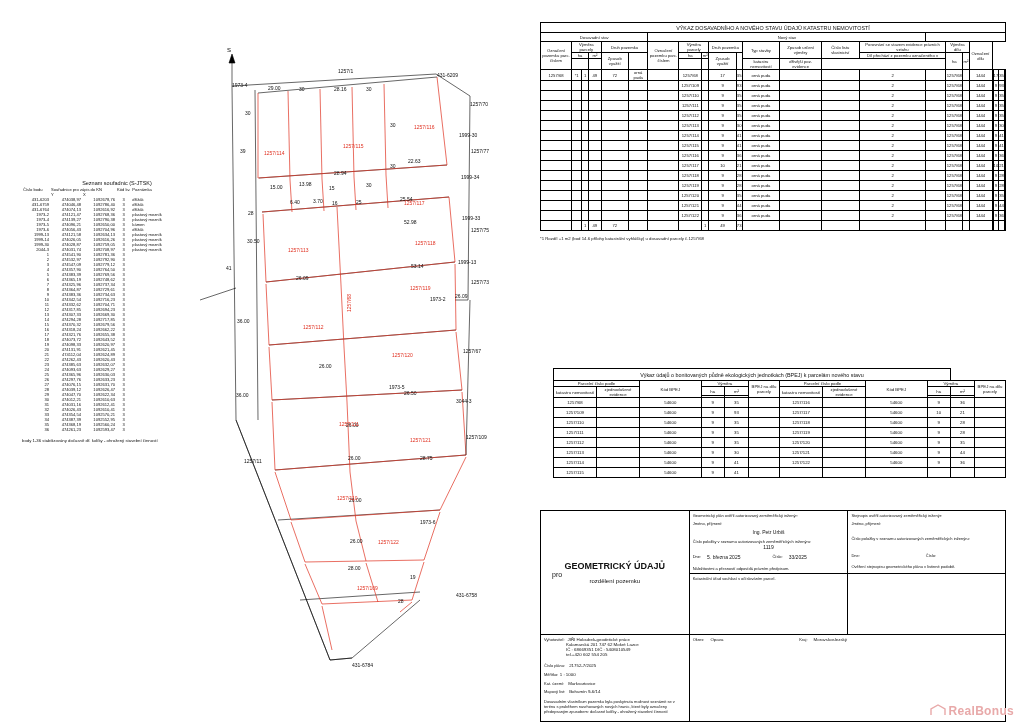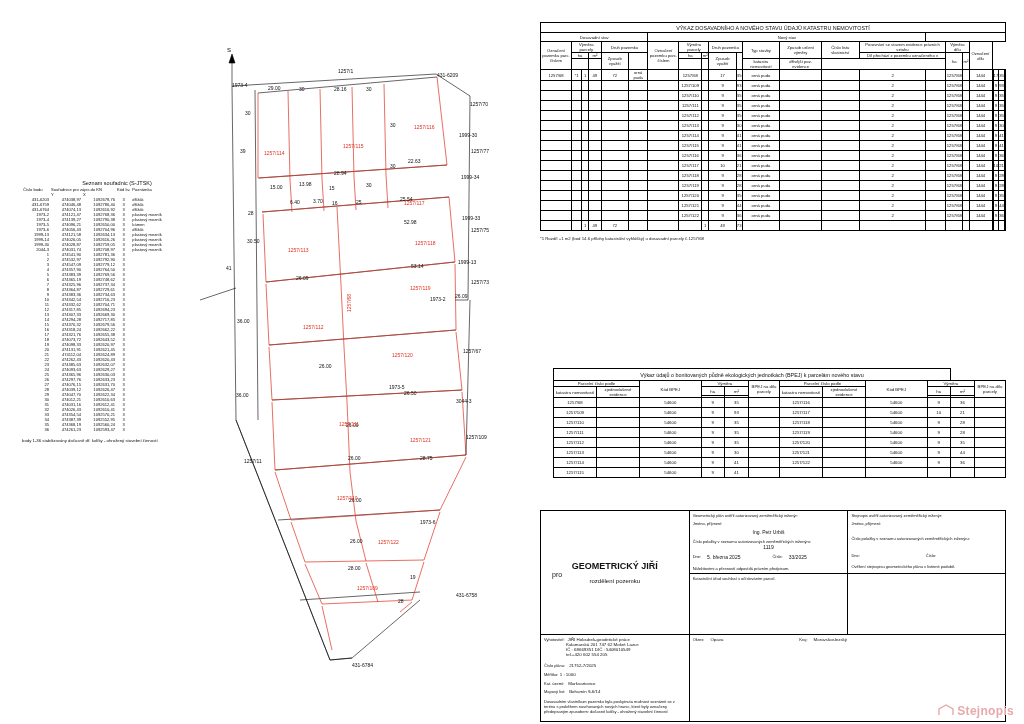--- a/index.html
+++ b/index.html
@@ -1176,21 +1176,21 @@
           </tr>
         </tbody>
     </table>
   </div>
 
   <div class="abs" id="block-geo">
     <table class="tbl">
       <tbody>
           <tr>
         <td rowspan="2" style="width:150px;text-align:center;vertical-align:middle">
-          <div class="big bold" style="font-size:9px">GEOMETRICKÝ JIŘÍ</div>
+          <div class="big bold" style="font-size:9px">GEOMETRICKÝ ÚDAJŮ</div>
           <div style="font-size:7px;text-align:left;margin-left:8px">pro</div>
           <div style="font-size:6px;text-align:center">rozdělení pozemku</div>
         </td>
         <td style="width:158px">
           <div class="tiny">Geometrický plán ověřil autorizovaný zeměměřický inženýr:</div>
           <div class="tiny" style="margin-top:3px">Jméno, příjmení:</div>
           <div class="small c" style="margin-top:3px">Ing. Petr Urbiš</div>
           <div class="tiny" style="margin-top:4px">Číslo položky v seznamu autorizovaných zeměměřických inženýrů:</div>
           <div class="small c">1119</div>
           <div style="margin-top:4px;display:flex;gap:6px">
@@ -1256,16 +1256,16 @@
       </tr>
     </tbody>
       </table>
   </div>
 
   <div class="watermark">
     <span class="rb-icon">
       <svg width="18" height="12" viewBox="0 0 18 12">
           <path d="M2,11 L2,5 L9,1 L16,5 L16,11" fill="none" stroke="#e8a9a9" stroke-width="1.4"></path>
         </svg>
-    </span><span>Stejnopis</span>
+    </span><span>RealBonus</span>
   </div>
 
 </div>
 
 </body></html>

